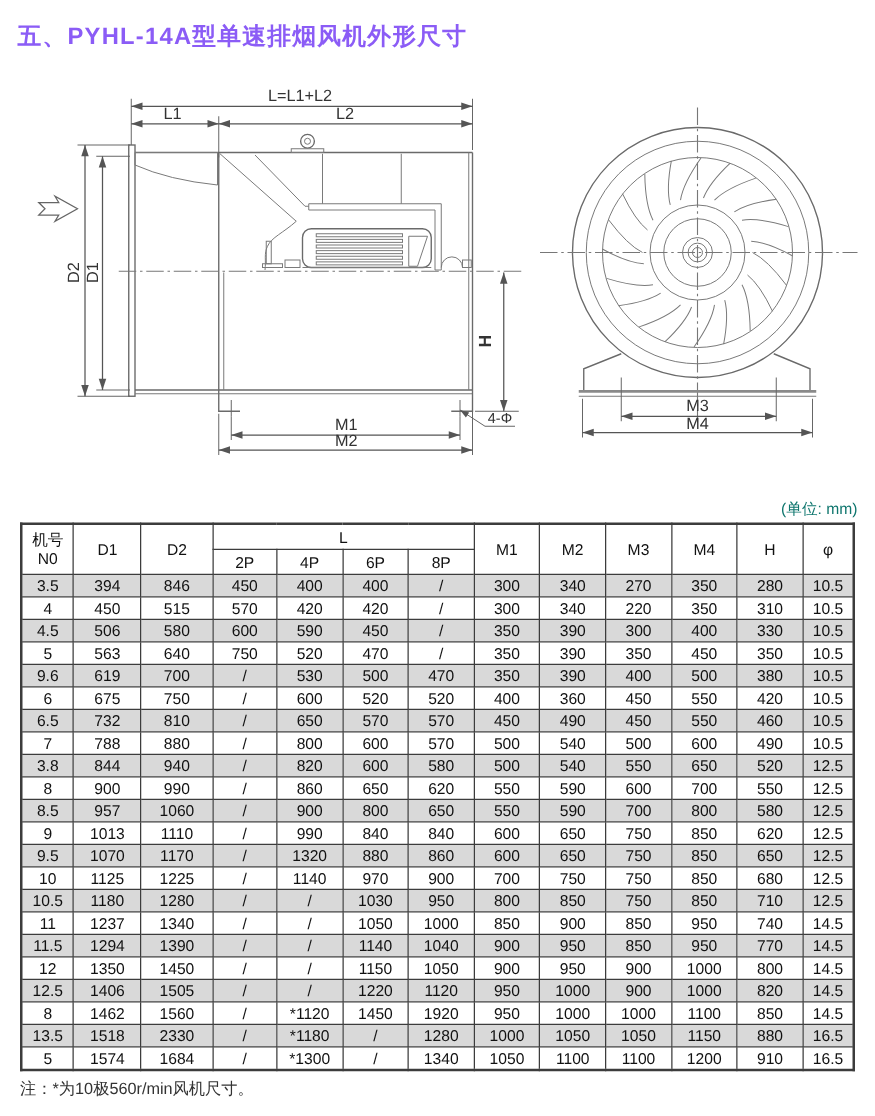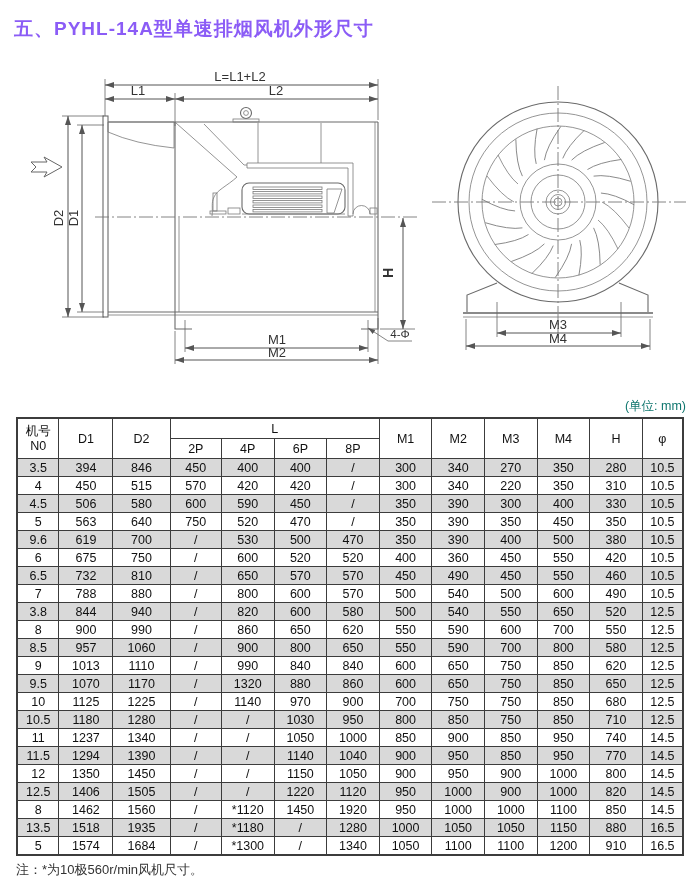--- a/index.html
+++ b/index.html
@@ -549,21 +549,21 @@
         <td>950</td>
         <td>1000</td>
         <td>1000</td>
         <td>1100</td>
         <td>850</td>
         <td>14.5</td>
       </tr>
       <tr class="shaded">
         <td>13.5</td>
         <td>1518</td>
-        <td>1935</td>
+        <td>2330</td>
         <td>/</td>
         <td>*1180</td>
         <td>/</td>
         <td>1280</td>
         <td>1000</td>
         <td>1050</td>
         <td>1050</td>
         <td>1150</td>
         <td>880</td>
         <td>16.5</td>

